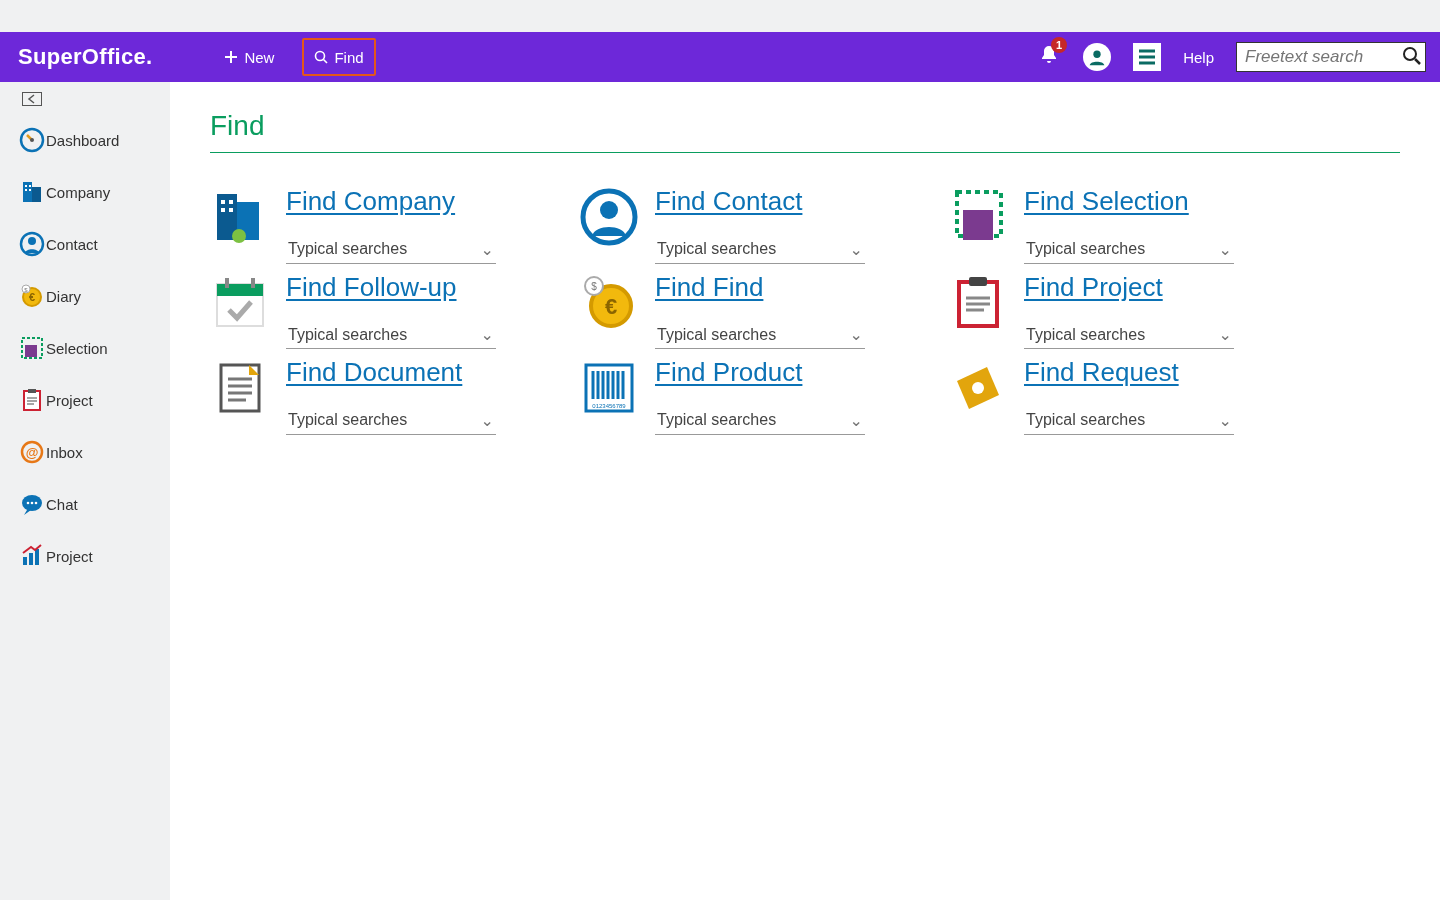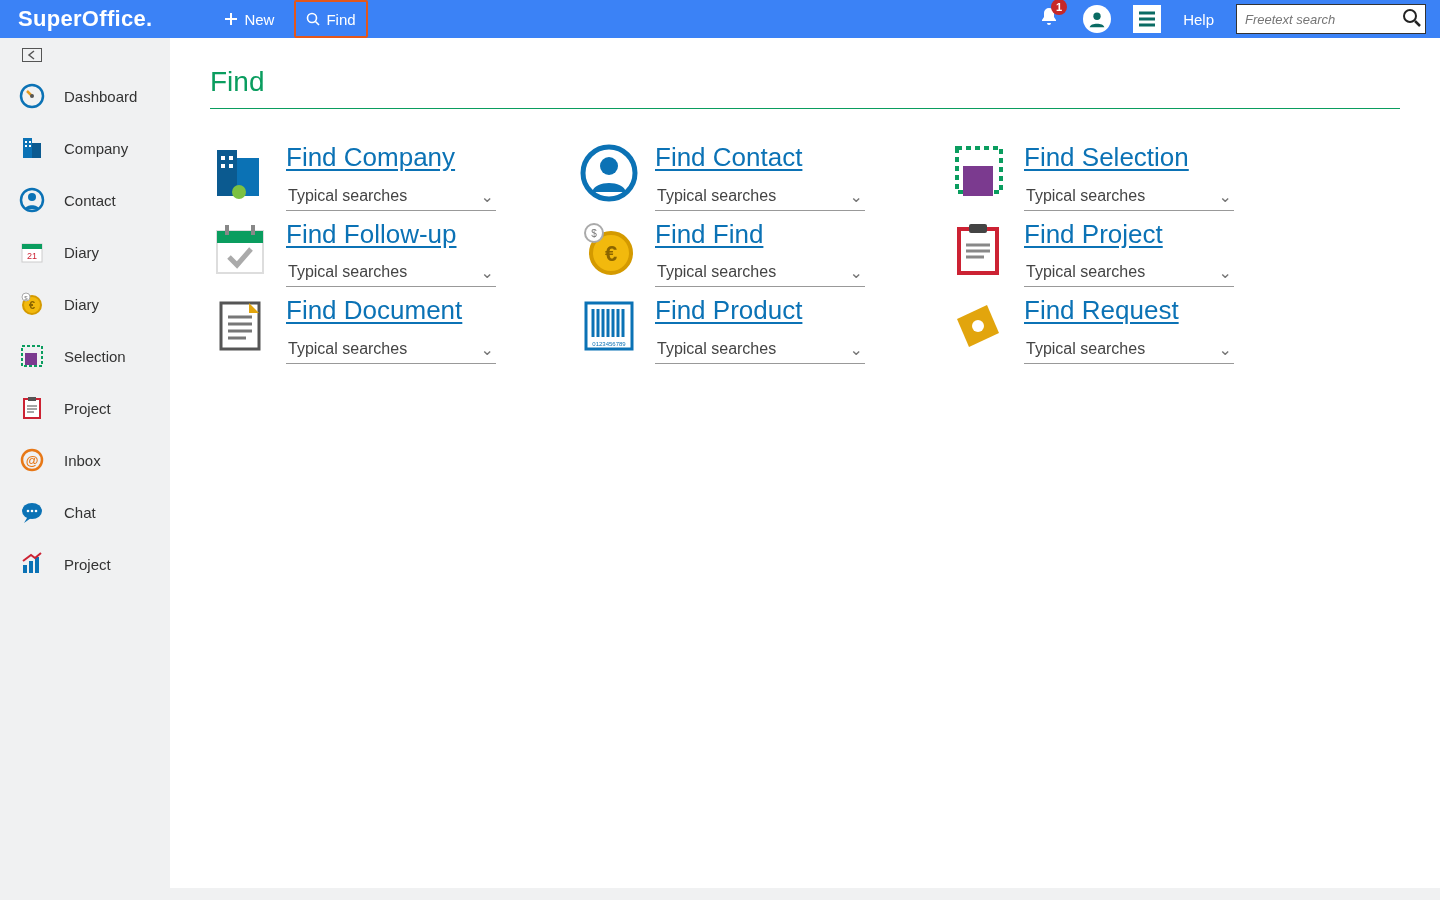--- a/index.html
+++ b/index.html
@@ -7,37 +7,38 @@
     font-family: "Segoe UI", Arial, sans-serif;
     background: #f0f1f2;
     width: 1440px;
     height: 900px;
     overflow: hidden;
     color: #333;
   }
 
   
   .header {
-    height: 38px;
-    background: #3b82f6;
+    height: 50px;
+    background: #6d28d9;
     display: flex;
     align-items: center;
     padding: 0 14px 0 18px;
     color: #fff;
+    margin-top: 32px;
   }
   .logo {
     font-size: 22px;
     font-weight: 700;
     letter-spacing: 0.3px;
   }
   .header-actions-left {
     display: flex;
     align-items: center;
     margin-left: 60px;
-    gap: 8px;
+    gap: 16px;
   }
   .hbtn {
     display: flex;
     align-items: center;
     gap: 6px;
     padding: 6px 12px;
     font-size: 15px;
     cursor: pointer;
     color: #fff;
     height: 38px;
@@ -78,41 +79,40 @@
     position: relative;
     width: 190px;
   }
   .search-input {
     width: 100%;
     height: 30px;
     border: 1px solid #333;
     background:#fff;
     padding: 4px 30px 4px 8px;
     font-style: italic;
-    font-size: 13px;
+    font-size: 17px;
     color:#555;
   }
   .search-icon-btn {
     position:absolute; right:4px; top:4px;
   }
 
   
   .layout { display:flex; height: calc(900px - 50px); }
   .sidebar {
     width: 170px;
     background:#f0f1f2;
     padding-top: 6px;
   }
   .collapse-row {
     padding: 4px 0 4px 22px;
   }
   .nav-item {
     display:flex;
     align-items:center;
-    gap: 18px;
     padding: 12px 0 12px 18px;
     font-size: 15px;
     color:#333;
     cursor:pointer;
   }
   .nav-icon {
     width:28px;height:28px;display:flex;align-items:center;justify-content:center;
   }
 
   
@@ -144,24 +144,24 @@
   .find-link {
     color:#0b72b5;
     font-size:26px;
     text-decoration: underline;
     text-underline-offset: 3px;
     cursor:pointer;
     font-weight:400;
     line-height:1.1;
   }
   .typical {
-    margin-top: 11px;
+    margin-top: 20px;
     width: 210px;
     border-bottom:1px solid #999;
-    display:flex;align-items:flex-start;justify-content:space-between;
+    display:flex;align-items:center;justify-content:space-between;
     padding: 4px 2px;
     font-size:16px;color:#444;cursor:pointer;
   }
   .chev { color:#777; }
 </style>
 </head>
 <body>
 
 <div class="header">
   <div class="logo">SuperOffice.</div>
@@ -252,30 +252,20 @@
       <span class="nav-icon">
         <svg width="26" height="26" viewBox="0 0 26 26">
             <circle cx="13" cy="13" r="11" fill="none" stroke="#0b72b5" stroke-width="2.5"></circle>
             <circle cx="13" cy="10" r="4" fill="#0b72b5"></circle>
             <path d="M6 22c1-5 13-5 14 0" fill="#0b72b5"></path>
           </svg>
       </span>
       <span>Contact</span>
     </div>
 
-    <div class="nav-item">
-      <span class="nav-icon">
-        <svg width="26" height="26" viewBox="0 0 26 26">
-            <rect x="3" y="5" width="20" height="18" fill="#fff" stroke="#ccc"></rect>
-            <rect x="3" y="5" width="20" height="5" fill="#0a9d5f"></rect>
-            <text x="13" y="20" font-size="9" text-anchor="middle" fill="#c23">21</text>
-          </svg>
-      </span>
-      <span>Diary</span>
-    </div>
 
     <div class="nav-item">
       <span class="nav-icon">
         <svg width="26" height="26" viewBox="0 0 26 26">
             <circle cx="13" cy="14" r="9" fill="#f2b90d" stroke="#d49a00" stroke-width="2"></circle>
             <text x="13" y="18" font-size="11" text-anchor="middle" fill="#8a6400" font-weight="700">€</text>
             <circle cx="7" cy="6" r="4" fill="#fff" stroke="#aaa"></circle>
             <text x="7" y="9" font-size="6" text-anchor="middle" fill="#777">$</text>
           </svg>
       </span>

